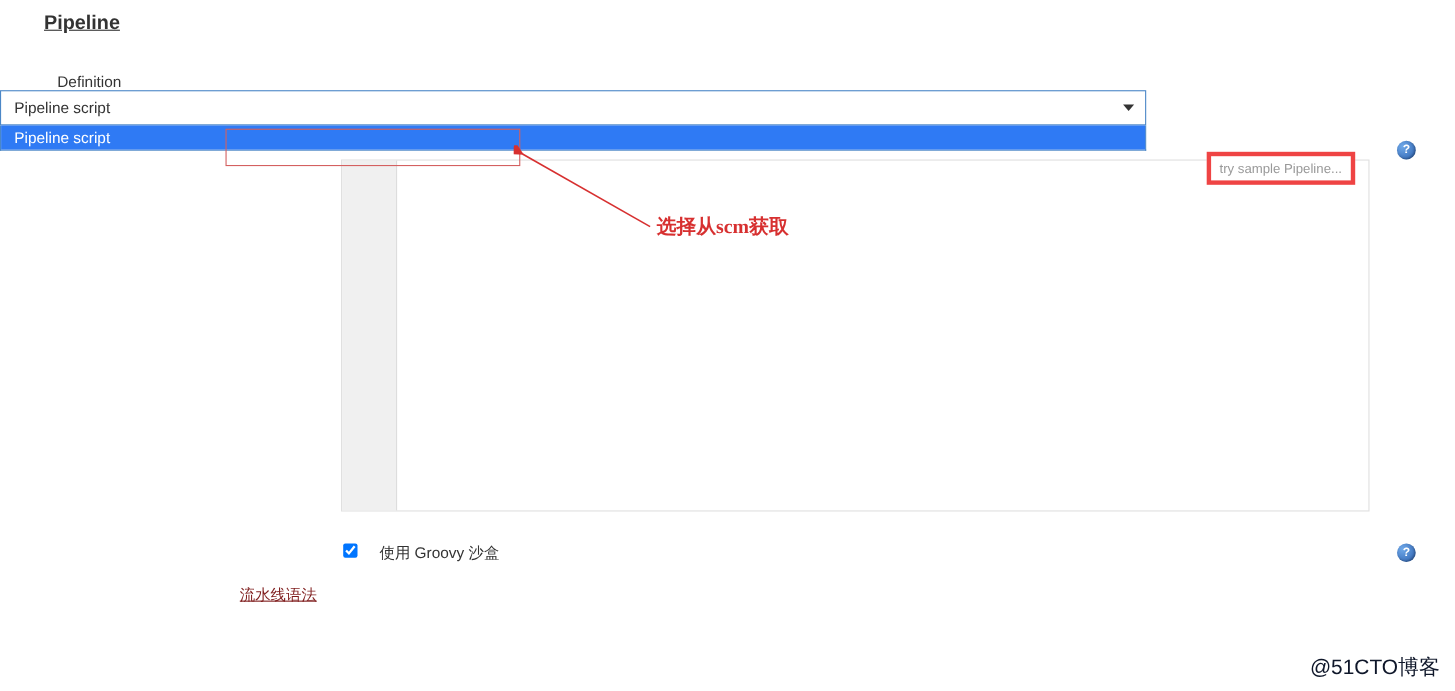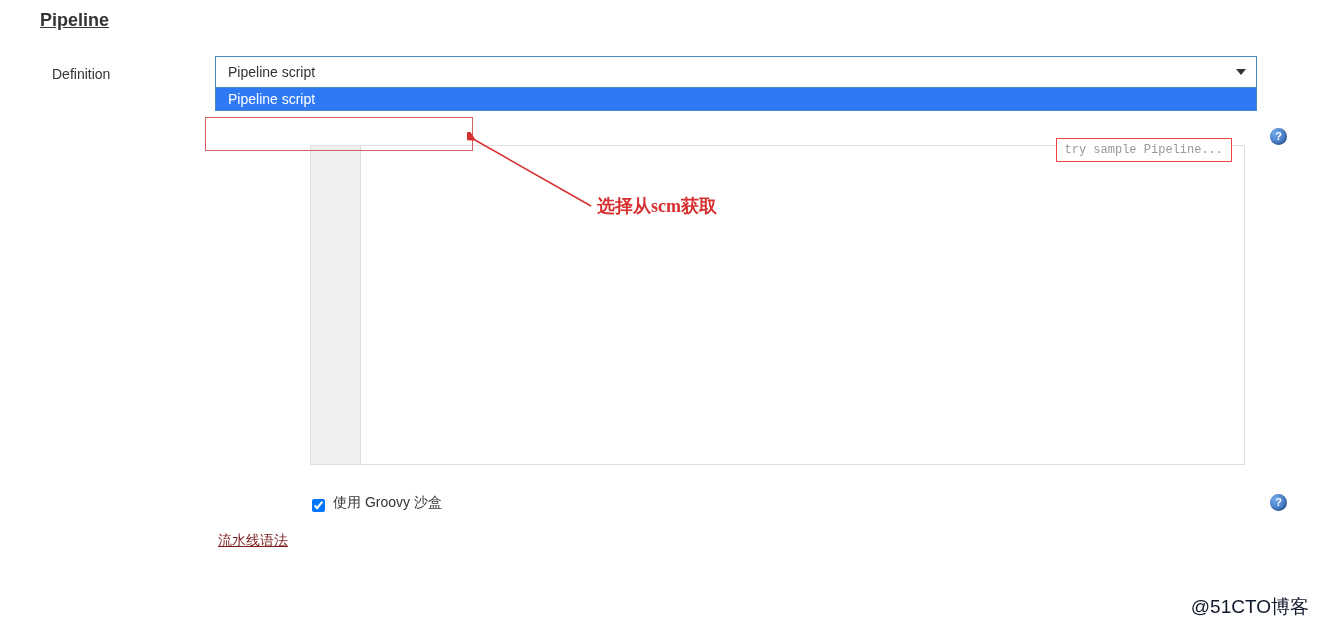--- a/index.html
+++ b/index.html
@@ -17,20 +17,21 @@
       font-size: 18px;
       font-weight: bold;
       color: #333;
       padding: 10px 0 10px 40px;
       text-decoration: underline;
     }
     .row {
       display: flex;
       align-items: flex-start;
       padding: 15px 0 16px 0;
+      flex-direction: column;
     }
     .label-col {
       width: 215px;
       padding-left: 52px;
       padding-top: 10px;
       font-size: 14px;
       color: #333;
     }
     .field-col {
       flex: 1;
@@ -144,35 +145,34 @@
       position: absolute;
       left: 0; top: 0; bottom: 0;
       width: 50px;
       background: #f0f0f0;
       border-right: 1px solid #ddd;
     }
     .sample-dd {
       position: absolute;
       right: 12px;
       top: -8px;
-      border: 1px solid #ef4444;
+      border: 4px solid #ef4444;
       padding: 4px 8px;
       font-size: 12px;
       color: #999;
       background: #fff;
-      font-family: Liberation Mono, monospace;
     }
     
     .sandbox-row {
       position: absolute;
       left: 312px;
       top: 494px;
       display: flex;
-      align-items: flex-end;
-      gap: 8px;
+      align-items: flex-start;
+      gap: 20px;
       font-size: 14px;
     }
     .sandbox-row input[type=checkbox] {
       width: 13px; height: 13px;
     }
     
     .syntax-link {
       position: absolute;
       left: 218px;
       top: 532px;

